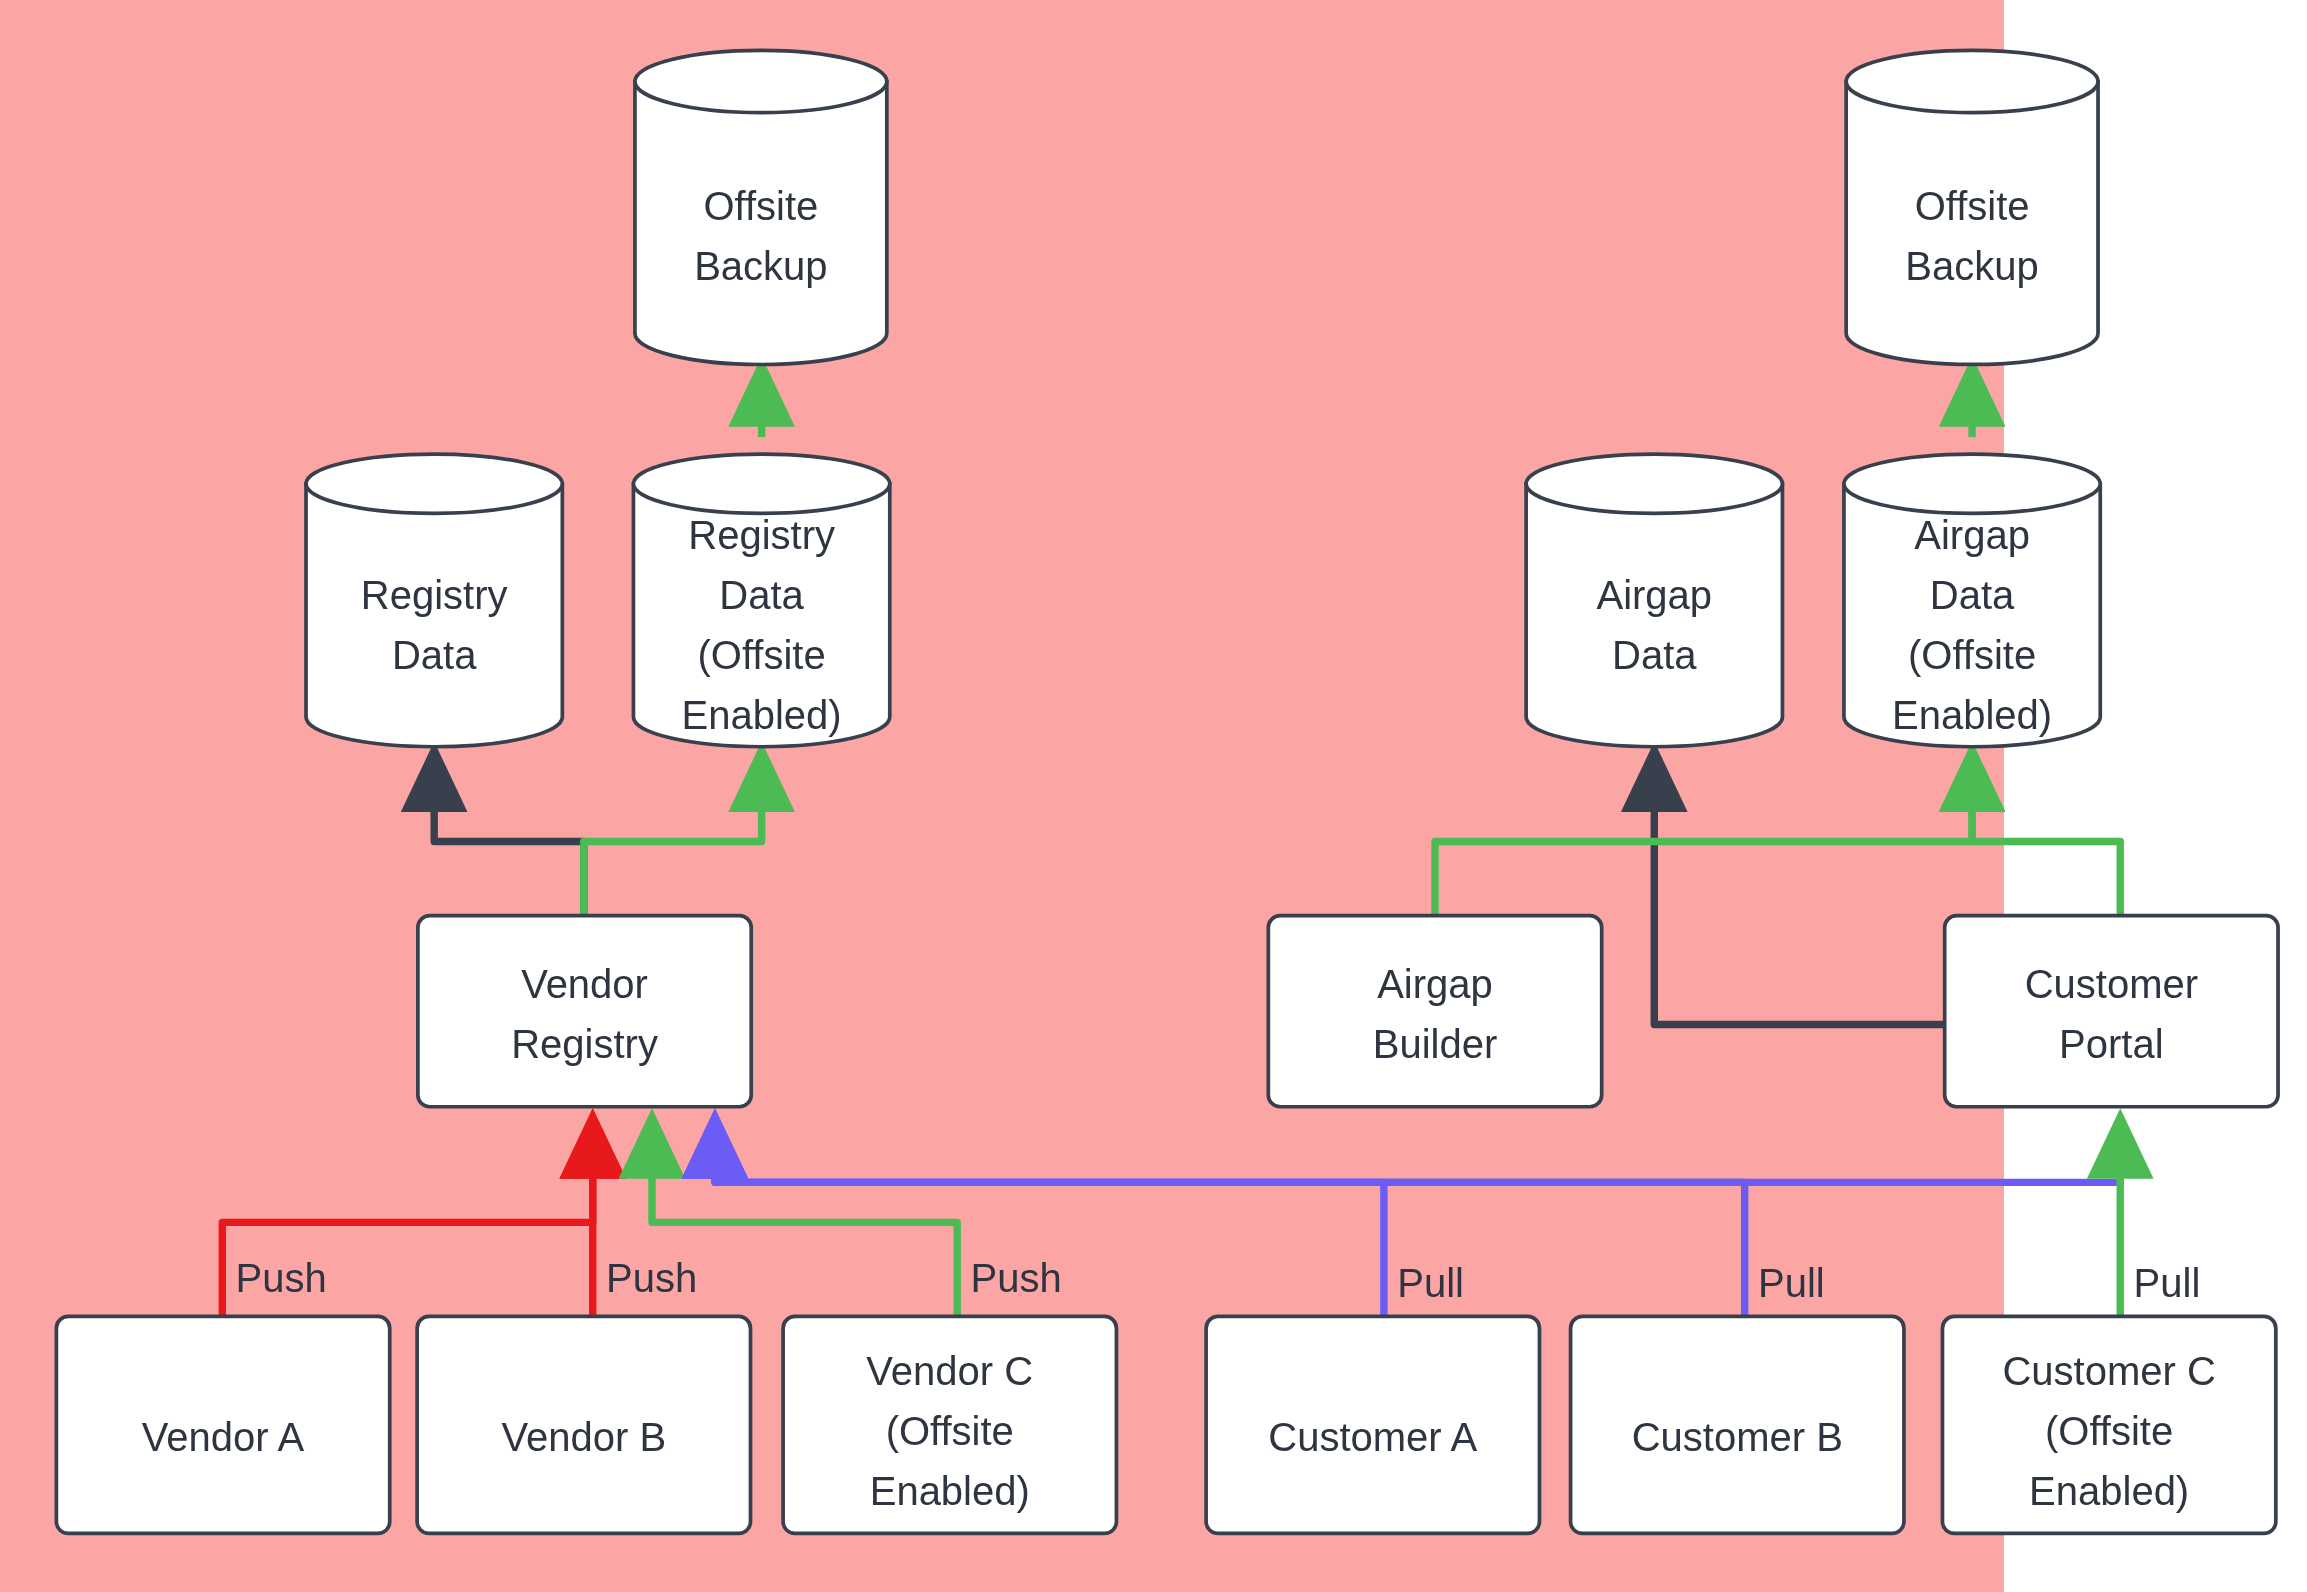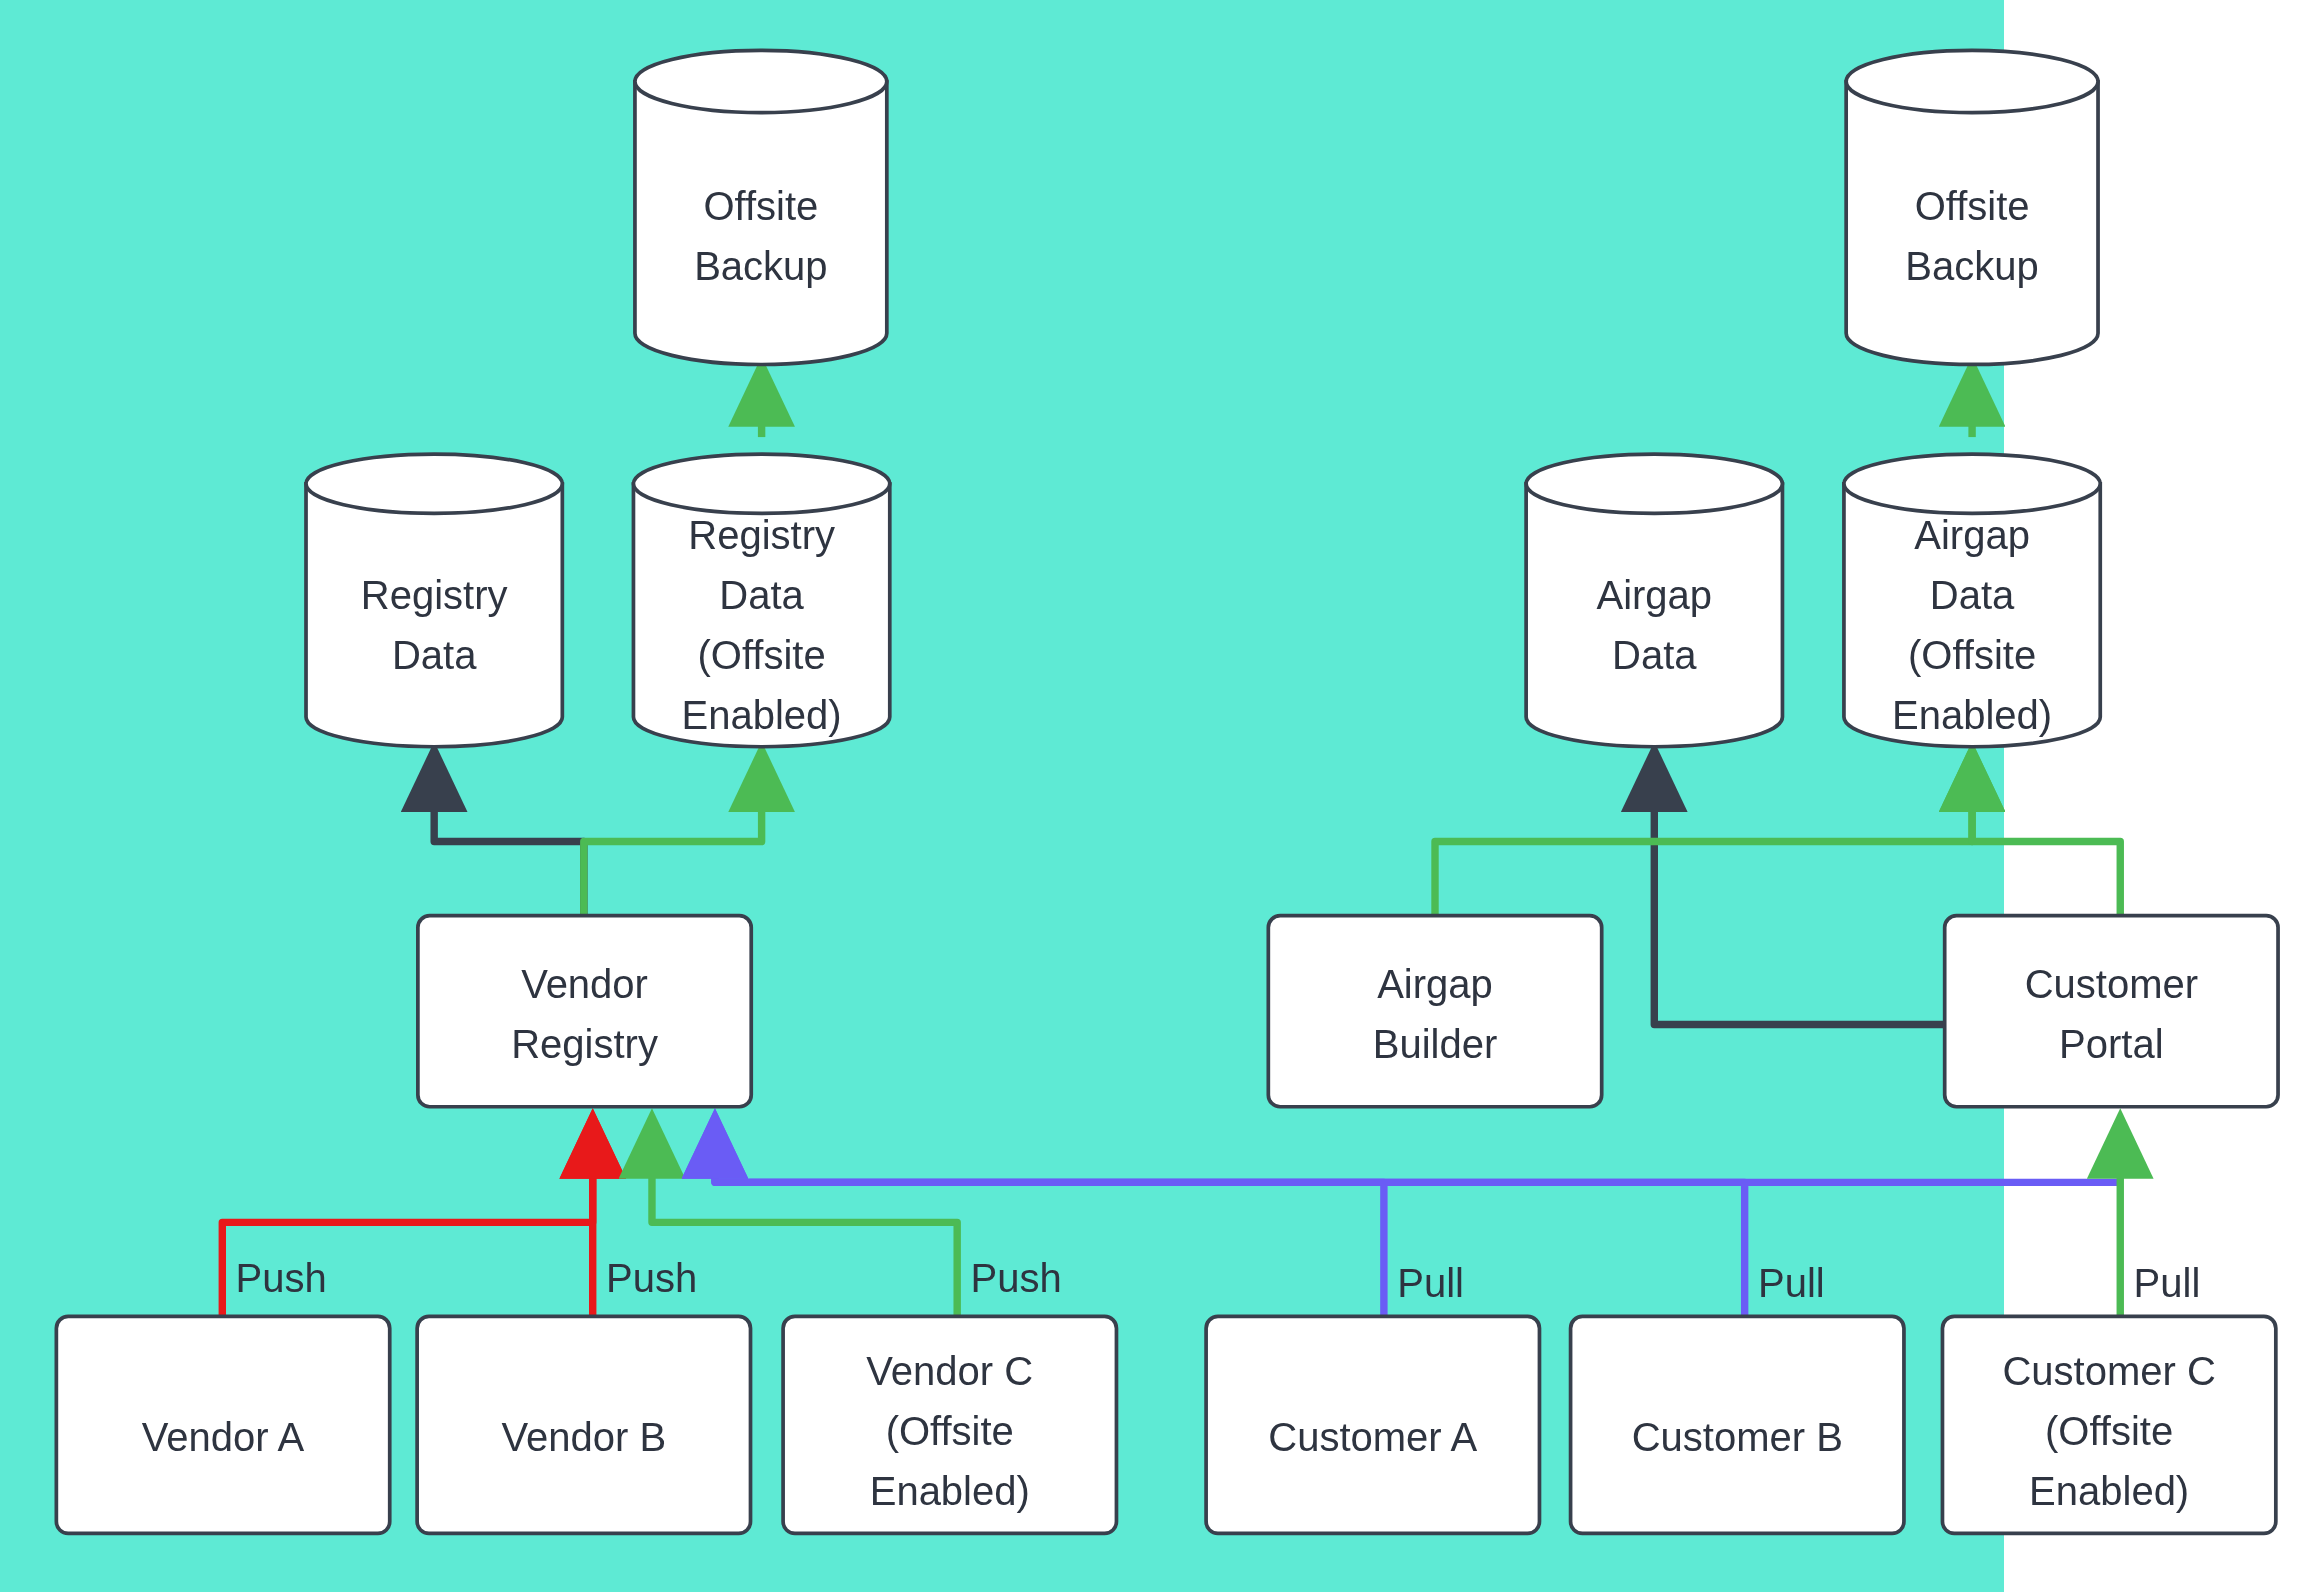--- a/index.html
+++ b/index.html
@@ -4,21 +4,21 @@
 <style>
   html, body {
     margin: 0;
     padding: 0;
     background: #ffffff;
   }
   #stage {
     position: relative;
     width: 2004px;
     height: 1592px;
-    background: #5eead4;
+    background: #fca5a5;
     font-family: "Liberation Sans", sans-serif;
   }
   svg#diagram {
     position: absolute;
     top: 0;
     left: 0;
     width: 2307px;
     height: 1592px;
     display: block;
   }

